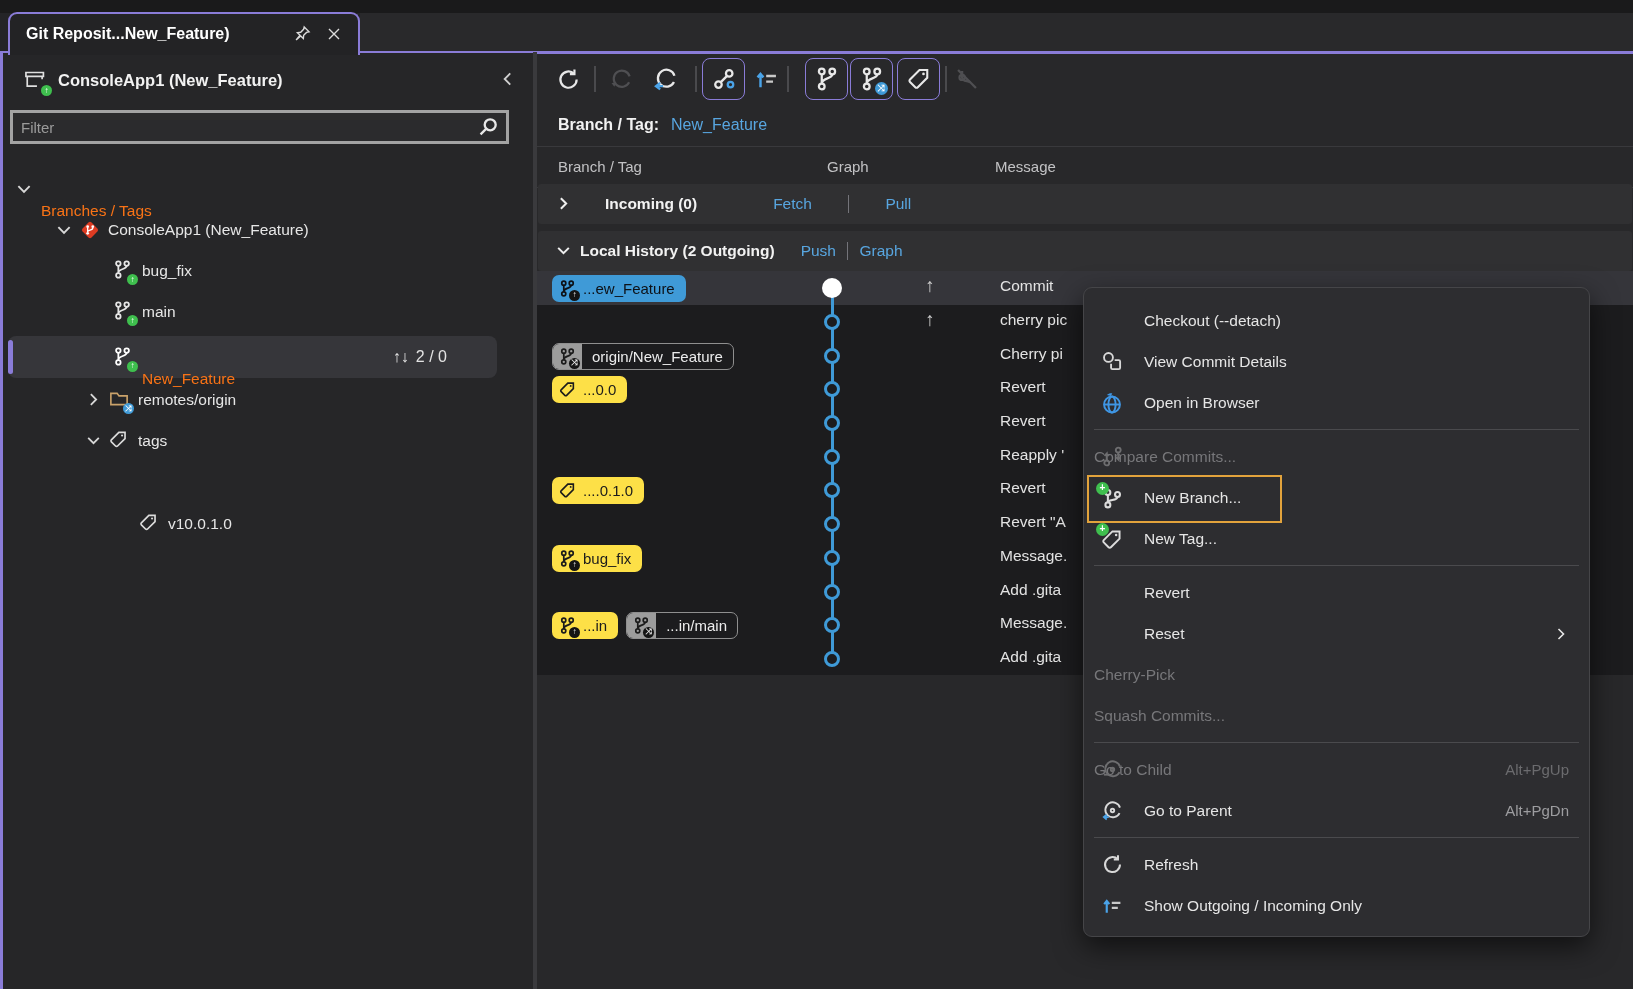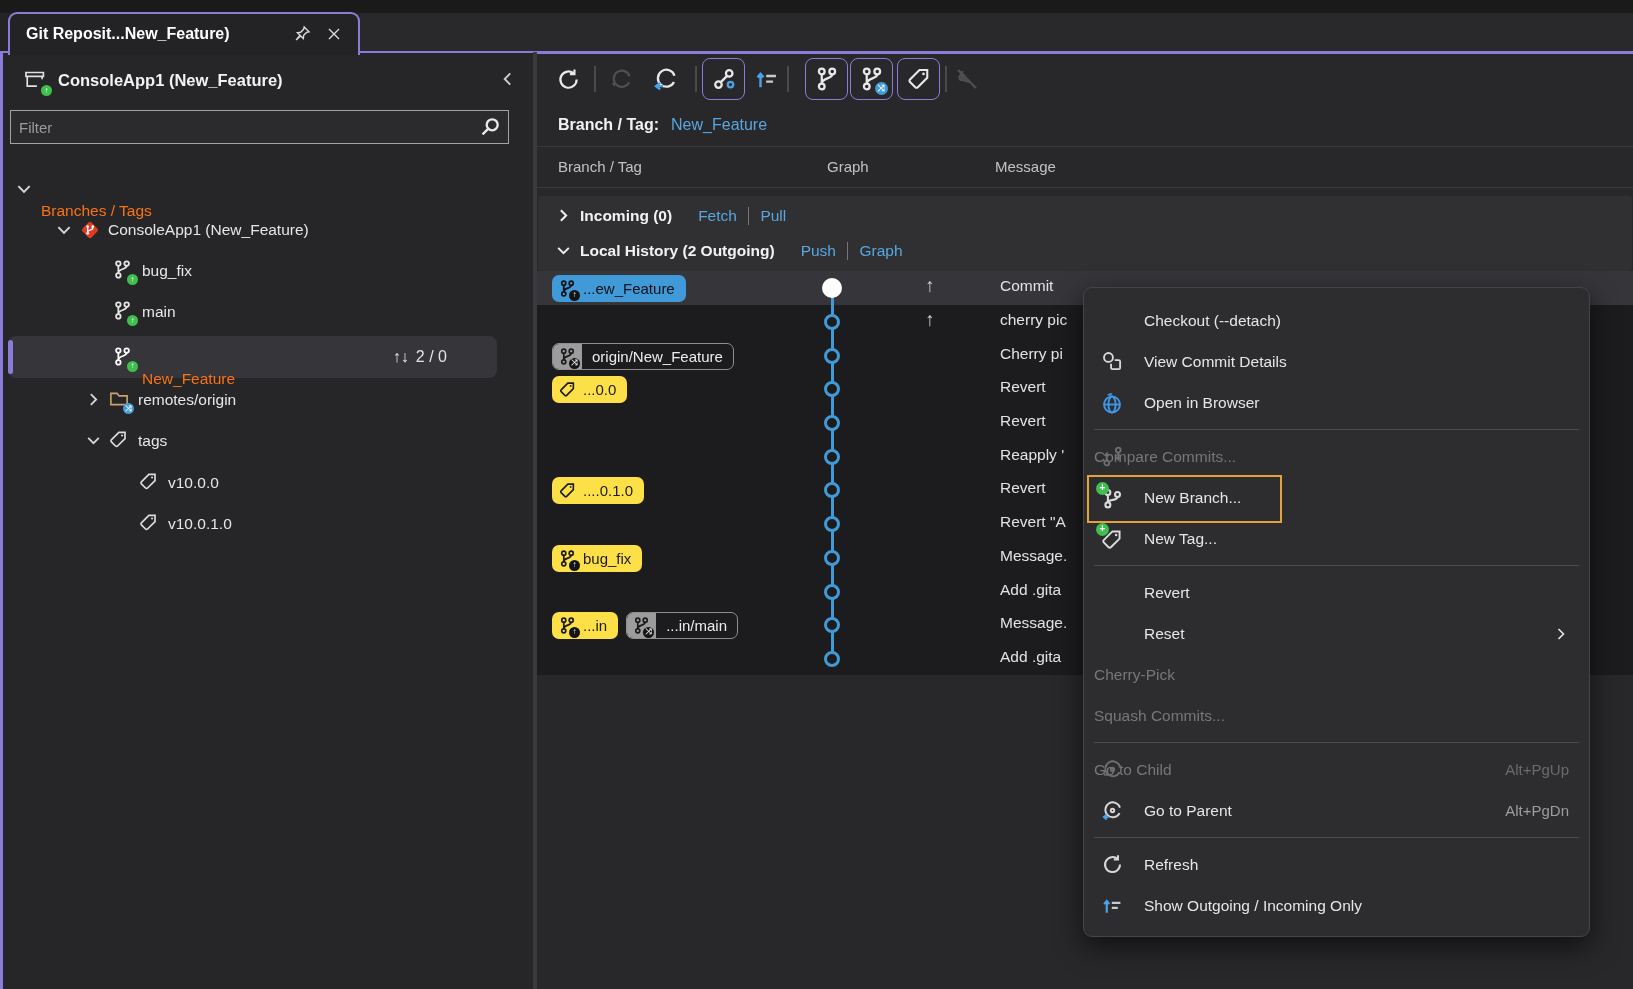--- a/index.html
+++ b/index.html
@@ -17,21 +17,21 @@
          display:flex; align-items:center; padding:0 14px 2px 16px; }
   .tab-title { font-weight:bold; font-size:16px; color:#fff; flex:1 1 auto; white-space:nowrap; }
   .tab-ico { width:20px; height:20px; margin-left:12px; display:flex; align-items:center; justify-content:center; color:#dcdcdc; }
 
   
   .left-panel { position:absolute; left:3px; top:53px; width:530px; height:936px; background:#262628; z-index:2; }
   .repo-header { position:absolute; left:0; top:6px; width:100%; height:42px; display:flex; align-items:center; padding:0 14px; }
   .repo-header .name { font-weight:bold; font-size:16.5px; color:#f2f2f2; margin-left:10px; flex:1; }
   .collapse-chevron { color:#cfcfcf; width:20px; height:20px; }
   .filter-box { position:absolute; left:7px; top:57px; width:499px; height:34px; background:#2b2b2d;
-                border:1px solid #a3a3a3; display:flex; align-items:center; }
+                border:3px solid #a3a3a3; display:flex; align-items:center; }
   .filter-box input { flex:1; background:transparent; border:none; outline:none; color:#d8d8d8;
                       font-family:inherit; font-size:15px; padding:0 8px; }
   .filter-box input::placeholder { color:#9b9b9b; }
   .filter-search { width:22px; height:22px; margin-right:7px; color:#e8e8e8; }
 
   .tree-row { position:absolute; left:0; width:100%; height:41px; display:flex; align-items:center; color:#e6e6e6; }
   .tree-row .lbl { margin-left:8px; white-space:nowrap; }
   .tree-row.bold .lbl { font-weight:normal; color:#f97316;margin-top:44px; }
   .tr-chev { width:18px; height:18px; color:#d8d8d8; flex:0 0 auto; }
   .tr-ico { width:21px; height:21px; position:relative; flex:0 0 auto; margin-left:6px; }
@@ -258,29 +258,20 @@
       </span>
       <span class="tr-ico">
         <svg width="19" height="19" viewBox="0 0 16 16" fill="none" stroke="#dcdcdc" stroke-width="1.4">
           <path d="M8.3 2h5.2v5.2l-6.3 6.3a1.2 1.2 0 0 1-1.7 0l-3.5-3.5a1.2 1.2 0 0 1 0-1.7z"></path>
           <circle cx="11" cy="4.6" r="0.9" fill="#dcdcdc" stroke="none"></circle>
         </svg>
       </span>
       <span class="lbl">tags</span>
     </div>
 
-    <div class="tree-row" style="top:409px; padding-left:136px;">
-      <span class="tr-ico" style="margin-left:0;">
-        <svg width="19" height="19" viewBox="0 0 16 16" fill="none" stroke="#dcdcdc" stroke-width="1.4">
-          <path d="M8.3 2h5.2v5.2l-6.3 6.3a1.2 1.2 0 0 1-1.7 0l-3.5-3.5a1.2 1.2 0 0 1 0-1.7z"></path>
-          <circle cx="11" cy="4.6" r="0.9" fill="#dcdcdc" stroke="none"></circle>
-        </svg>
-      </span>
-      <span class="lbl">v10.0.0</span>
-    </div>
 
     <div class="tree-row" style="top:450px; padding-left:136px;">
       <span class="tr-ico" style="margin-left:0;">
         <svg width="19" height="19" viewBox="0 0 16 16" fill="none" stroke="#dcdcdc" stroke-width="1.4">
           <path d="M8.3 2h5.2v5.2l-6.3 6.3a1.2 1.2 0 0 1-1.7 0l-3.5-3.5a1.2 1.2 0 0 1 0-1.7z"></path>
           <circle cx="11" cy="4.6" r="0.9" fill="#dcdcdc" stroke="none"></circle>
         </svg>
       </span>
       <span class="lbl">v10.0.1.0</span>
     </div>
@@ -366,21 +357,21 @@
       <span class="k">Branch / Tag:</span>
       <span class="v">New_Feature</span>
     </div>
 
     <div class="col-header">
       <span style="left:21px;">Branch / Tag</span>
       <span style="left:290px;">Graph</span>
       <span style="left:458px;">Message</span>
     </div>
 
-    <div class="section-bar" style="top:144px;">
+    <div class="section-bar" style="top:132px;gap:25px;">
       <span class="chev">
         <svg width="17" height="17" viewBox="0 0 16 16" fill="none" stroke="currentColor" stroke-width="1.9">
             <path d="M5.5 3l5 5-5 5"></path>
           </svg>
       </span>
       <span class="t">Incoming (0)</span>
       <span style="width:26px;"></span>
       <span class="bar-link">Fetch</span>
       <span class="bar-sep"></span>
       <span class="bar-link">Pull</span>

